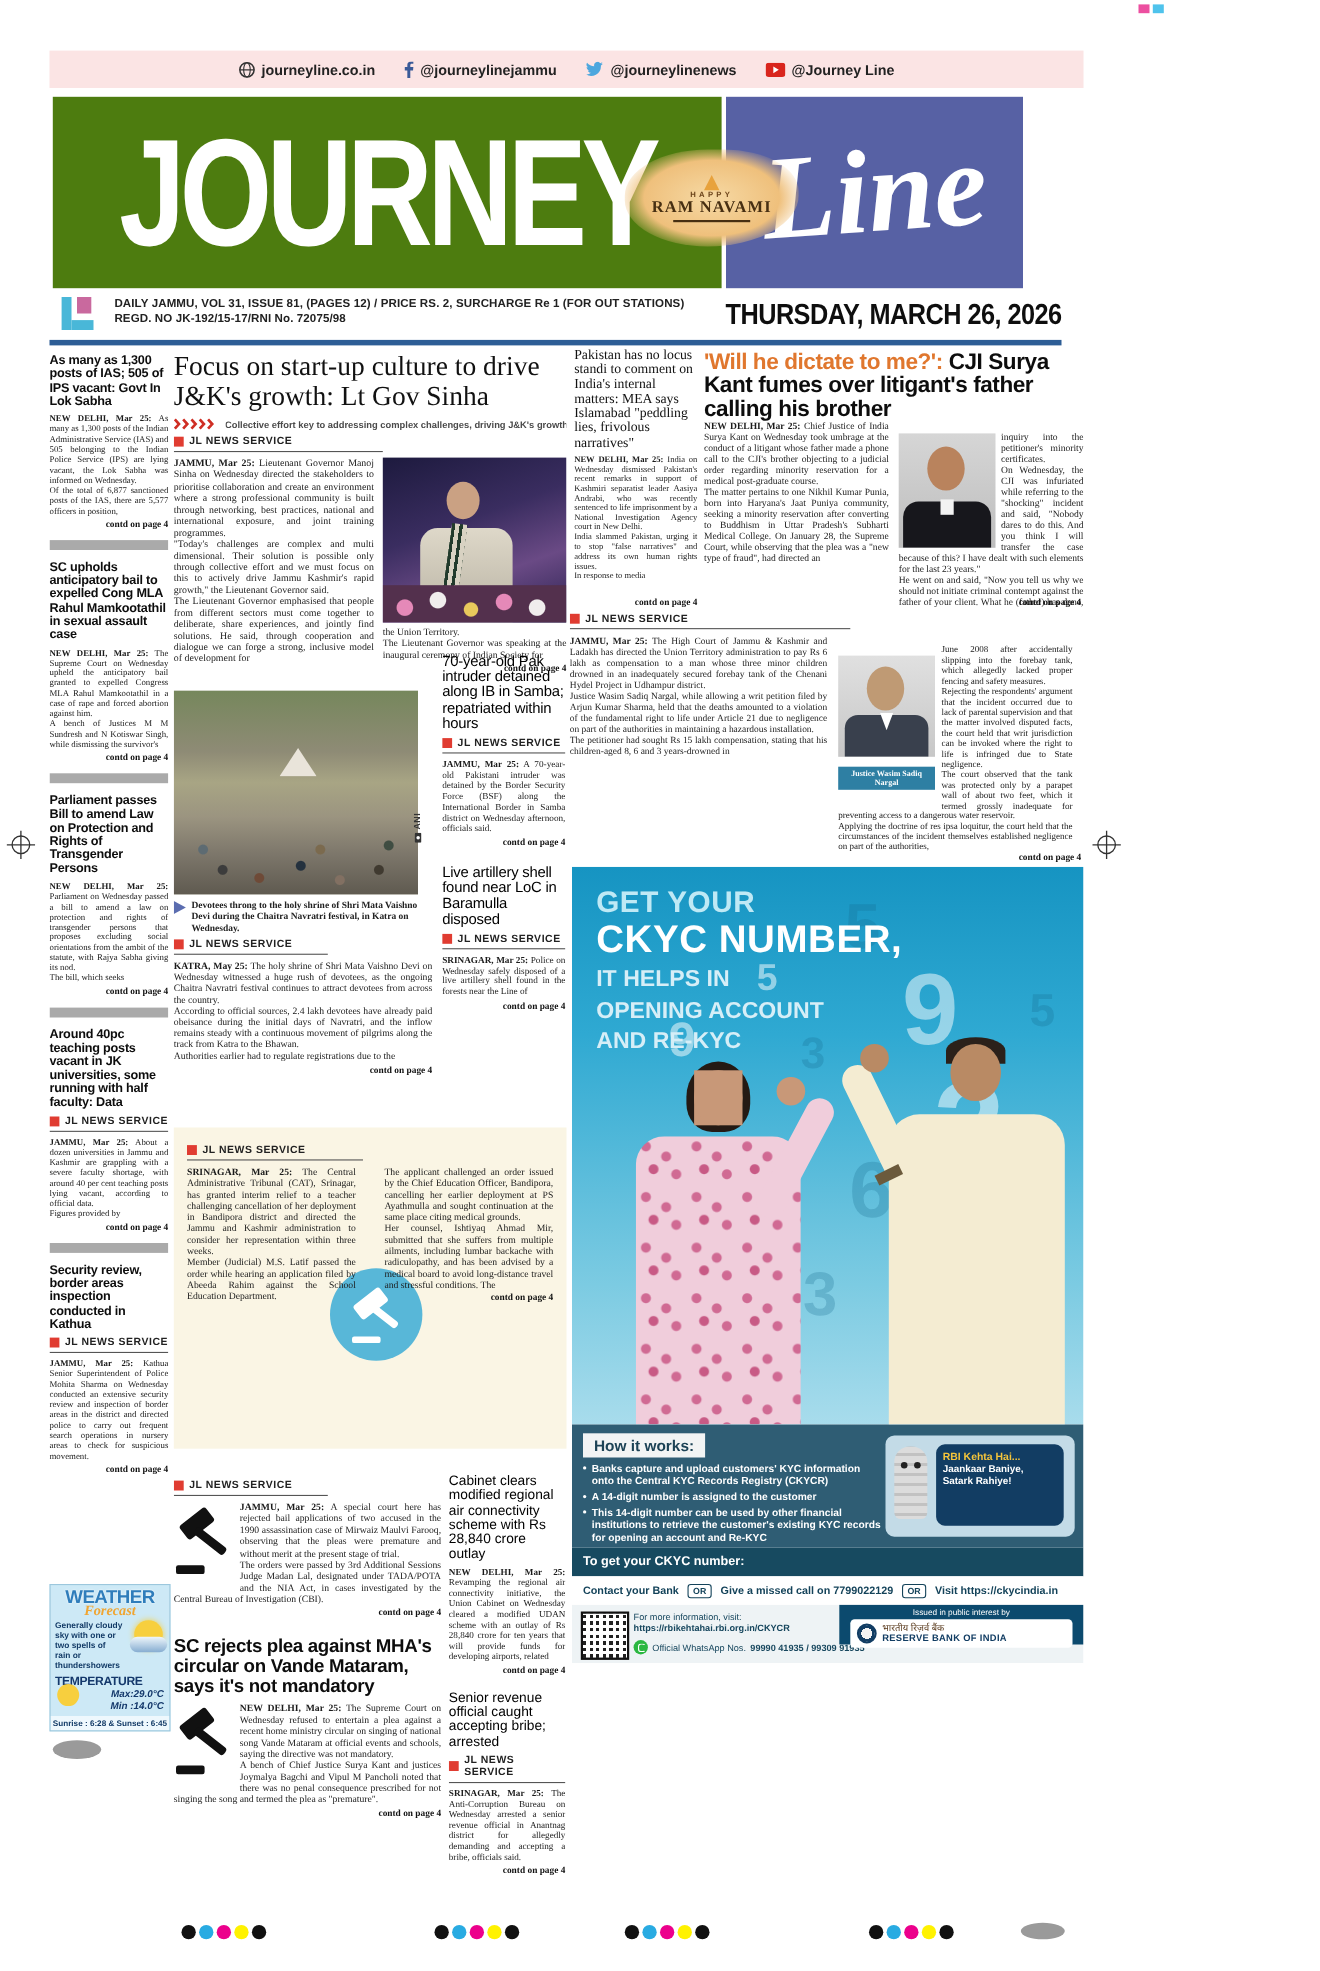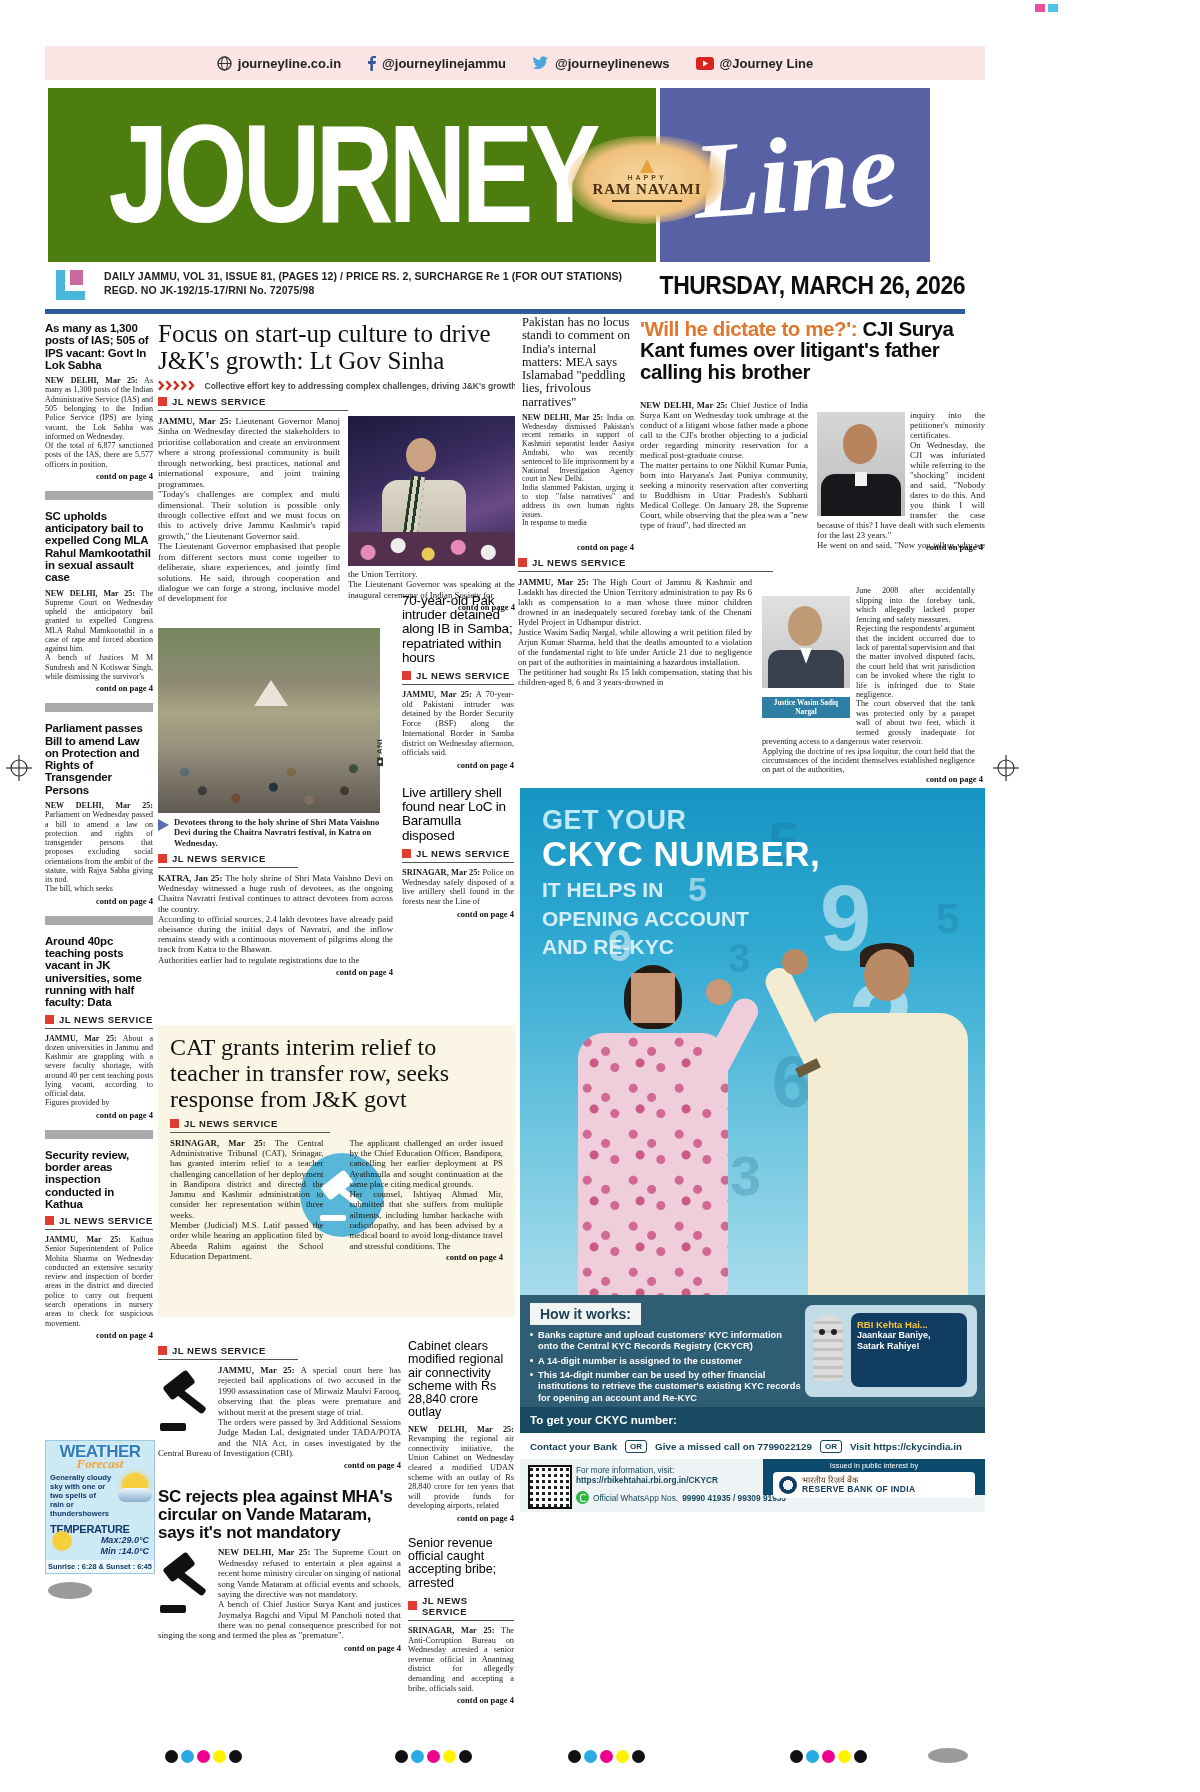--- a/index.html
+++ b/index.html
@@ -80,21 +80,21 @@
   .blockA .under{font-size:8.8px;line-height:1.18;margin-top:3px}
   
   .blockB{left:522px;top:316px;width:112px;height:236px;overflow:hidden}
   .blockB .hl{font-size:12.5px;line-height:1.06}
   .blockB .body-txt{font-size:7.8px;line-height:1.13;margin-top:5px}
   .blockB .contd{position:absolute;right:0;bottom:0;background:#fff;padding-left:6px}
   
   .blockC{left:640px;top:318px;width:345px;height:234px;overflow:hidden}
   .blockC .hl{font-size:20.5px;letter-spacing:-.4px}
   .blockC .hl .orange{color:#e0772e}
-  .blockC .cols{display:flex;gap:9px;margin-top:18px}
+  .blockC .cols{display:flex;gap:9px;margin-top:0}
   .blockC .col{width:168px;font-size:8.7px;line-height:1.15}
   .cji-photo{float:left;width:88px;height:104px;margin:2px 5px 2px 0;background:linear-gradient(#d6d6d6,#bdbdbd)}
   .cji-photo .head{left:26px;top:12px;width:34px;height:40px;background:#b9835d}
   .cji-photo .torso{left:4px;width:80px;height:42px;background:#17171c;border-radius:14px 14px 0 0}
   .cji-photo .band{position:absolute;left:38px;bottom:30px;width:12px;height:14px;background:#f2f2f2}
   
   .blockD{left:518px;top:552px;width:467px;height:234px;overflow:hidden}
   .blockD .hl{font-size:29px}
   .blockD .cols{display:flex;gap:10px}
   .blockD .c1{width:234px;font-size:8.6px;line-height:1.17}
@@ -422,21 +422,21 @@
     </div>
   </div>
   <div class="dev-cap">
     <span class="cap-arrow"></span>
     <span class="t">Devotees throng to the holy shrine of Shri Mata Vaishno Devi during the Chaitra Navratri festival, in Katra on Wednesday.</span>
   </div>
   <div class="jl-tag" style="width:140px">
       <span class="sq"></span>
       <span class="t">JL NEWS SERVICE</span>
     </div>
-  <div class="body-txt"><span class="dl">KATRA, Jan 25:</span><span> The holy shrine of Shri Mata Vaishno Devi on Wednesday witnessed a huge rush of devotees, as the ongoing Chaitra Navratri festival continues to attract devotees from across the country.
+  <div class="body-txt"><span class="dl">KATRA, May 25:</span><span> The holy shrine of Shri Mata Vaishno Devi on Wednesday witnessed a huge rush of devotees, as the ongoing Chaitra Navratri festival continues to attract devotees from across the country.
 According to official sources, 2.4 lakh devotees have already paid obeisance during the initial days of Navratri, and the inflow remains steady with a continuous movement of pilgrims along the track from Katra to the Bhawan.
 Authorities earlier had to regulate registrations due to the</span></div>
   <div class="contd">contd on page 4</div>
 </div>
 
 <div class="abs blockFG">
   <div>
     <div class="hl">70-year-old Pak intruder detained along IB in Samba; repatriated within hours</div>
     <div class="jl-tag">
         <span class="sq"></span>
@@ -450,21 +450,20 @@
     <div class="jl-tag">
         <span class="sq"></span>
         <span class="t">JL NEWS SERVICE</span>
       </div>
     <div class="body-txt"><span class="dl">SRINAGAR, Mar 25:</span><span> Police on Wednesday safely disposed of a live artillery shell found in the forests near the Line of</span></div>
     <div class="contd">contd on page 4</div>
   </div>
 </div>
 
 <div class="blockH">
-  <div class="hl hl-serif">CAT grants interim relief to teacher in transfer row, seeks response from J&amp;K govt</div>
   <div class="jl-tag" style="width:160px">
       <span class="sq"></span>
       <span class="t">JL NEWS SERVICE</span>
     </div>
   <div class="cat-gavel">
       <i class="g1"></i>
       <i class="g2"></i>
       <i class="g3"></i>
     </div>
   <div class="cols">

